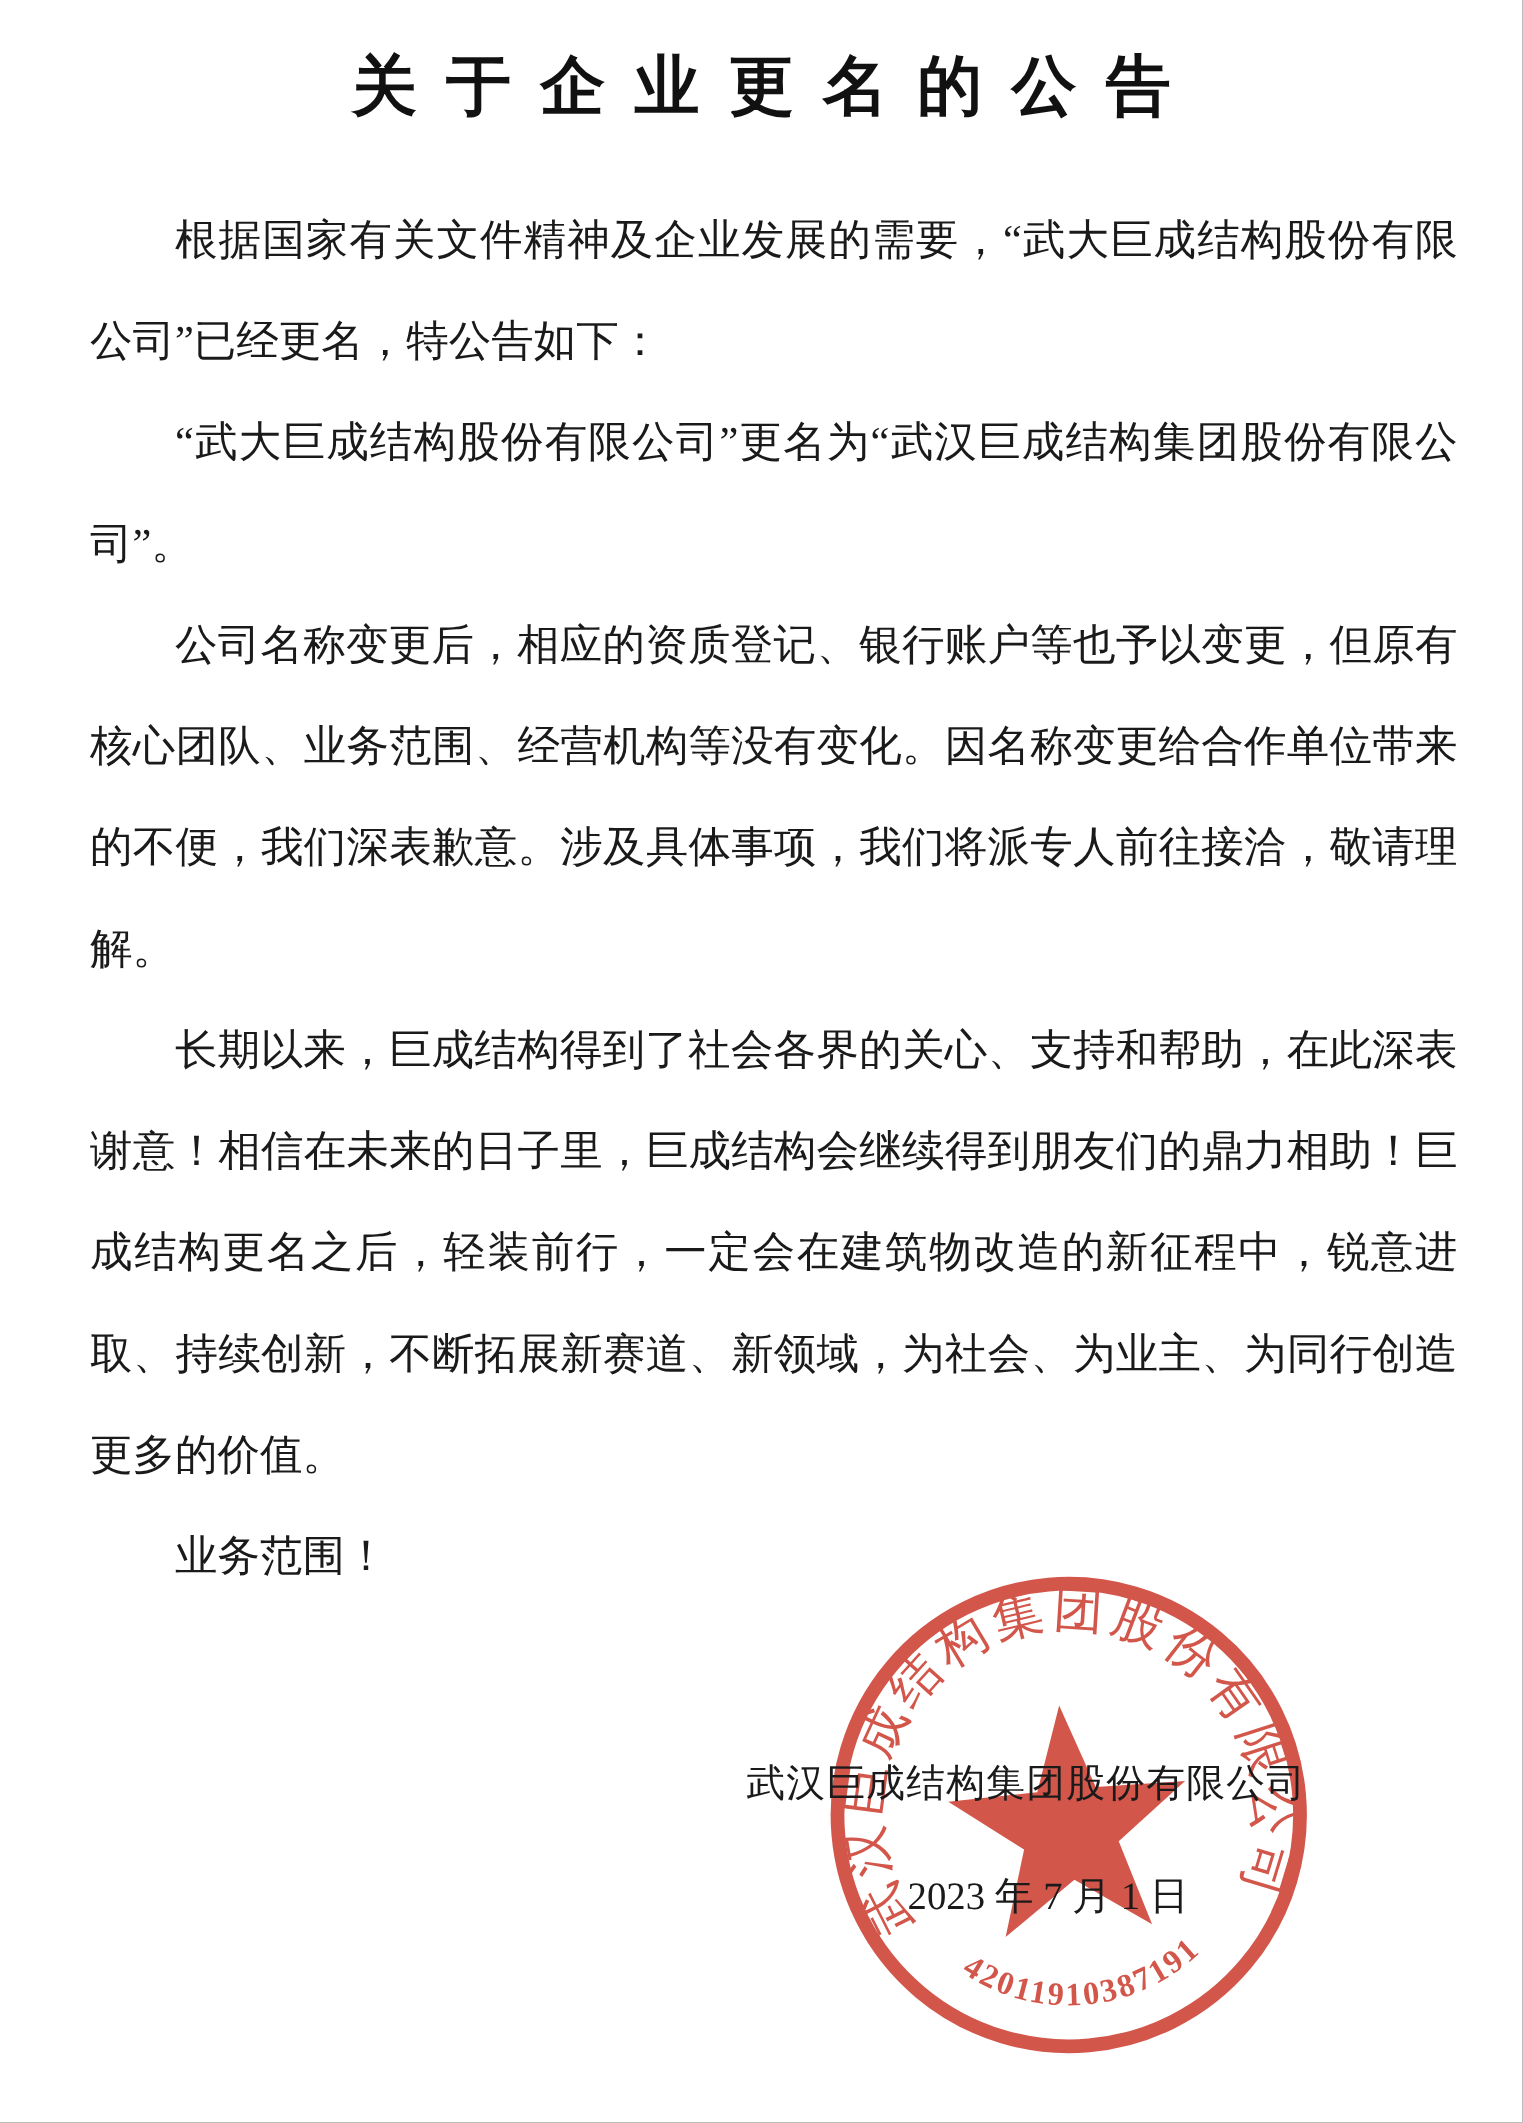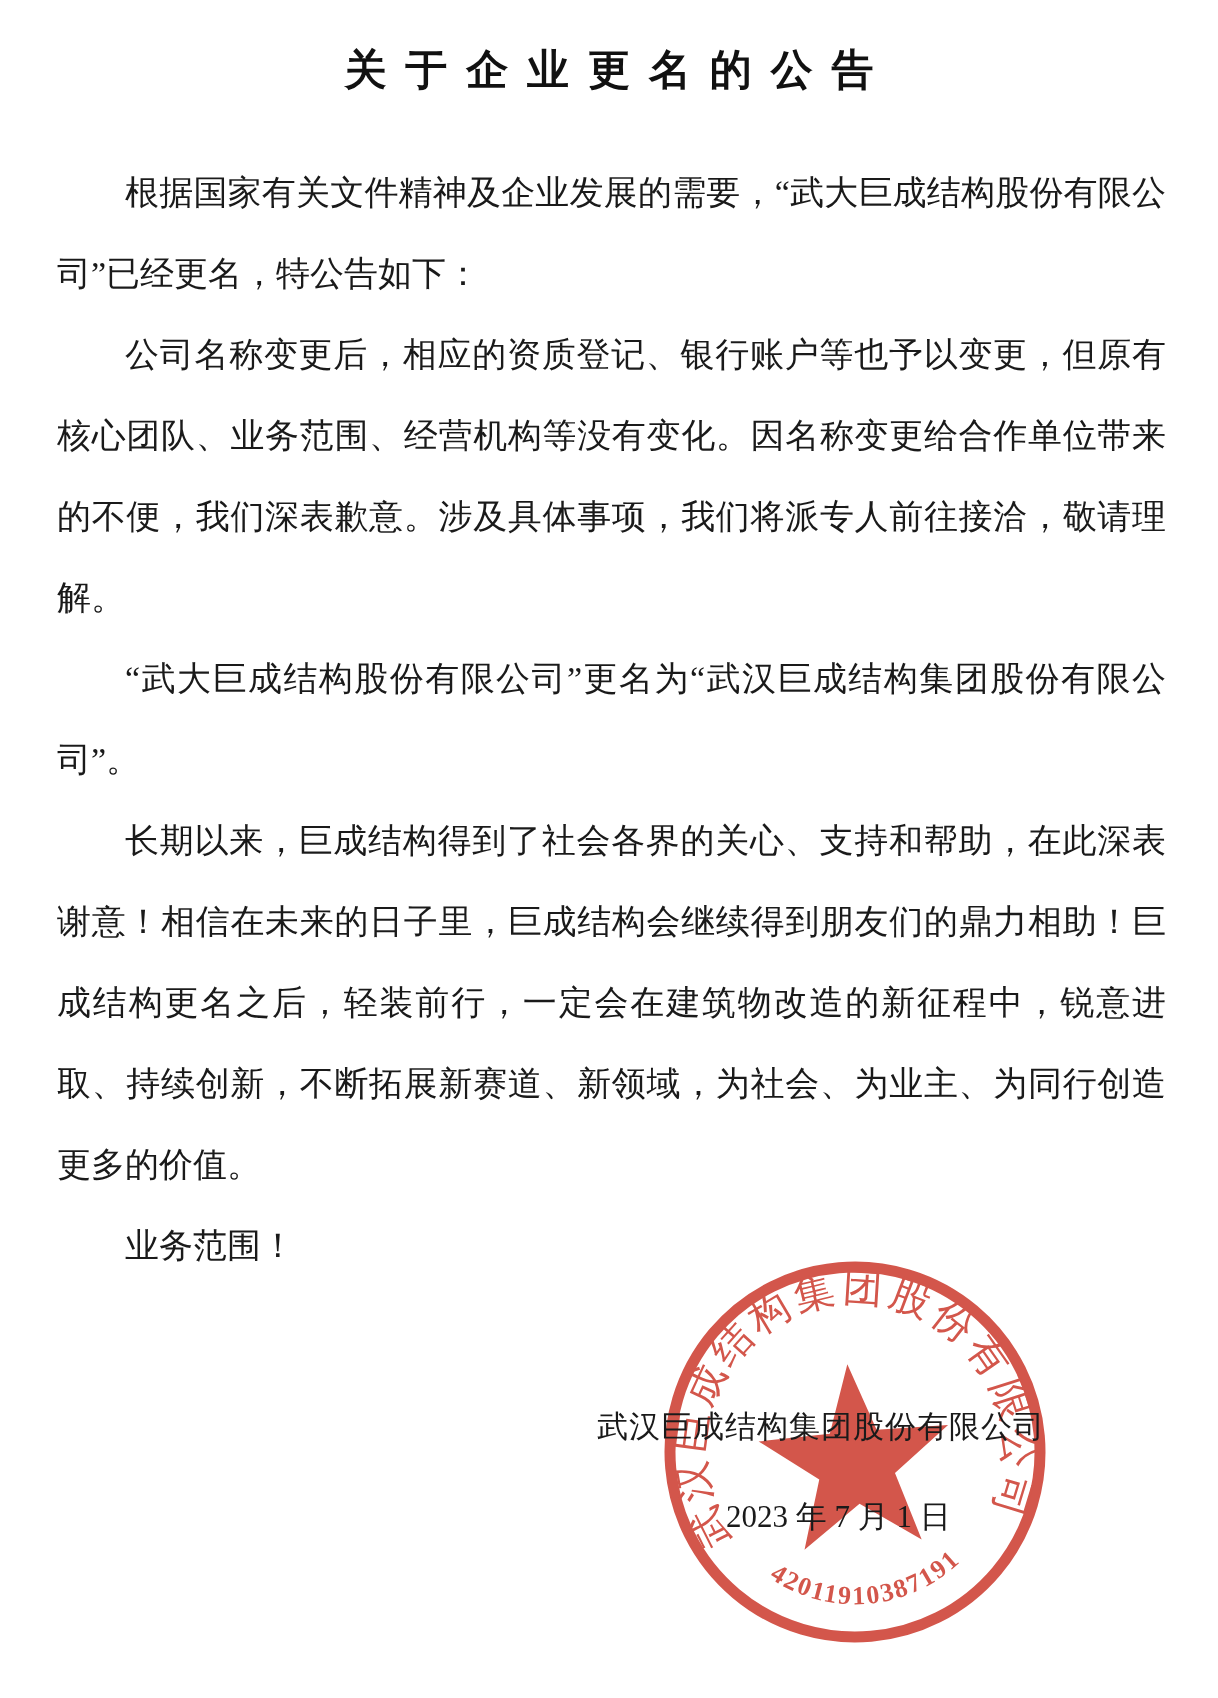--- a/index.html
+++ b/index.html
@@ -14,29 +14,29 @@
     margin: 0 auto;
     background: #ffffff;
     overflow: hidden;
     font-family: "Liberation Serif", "DejaVu Serif", serif;
     color: #1a1a1a;
   }
   .doc-title {
     margin: 0;
     padding-top: 40px;
     text-align: center;
-    font-size: 42px;
+    font-size: 52px;
     font-weight: 700;
     letter-spacing: 0.45em;
     text-indent: 0.45em;
     line-height: 60px;
     color: #111;
   }
   .doc-body {
-    margin: 52px 52px 0 57px;
+    margin: 52px 52px 0 72px;
     font-size: 34px;
     line-height: 81px;
     text-align: justify;
   }
   .doc-body p {
     margin: 0;
     text-indent: 2em;
   }
   .sig-company {
     position: absolute;
@@ -72,22 +72,22 @@
 </style>
 </head>
 <body>
 
 <div class="page">
 
   <h1 class="doc-title">关于企业更名的公告</h1>
 
   <div class="doc-body">
     <p>根据国家有关文件精神及企业发展的需要，“武大巨成结构股份有限公司”已经更名，特公告如下：</p>
+    <p>“武大巨成结构股份有限公司”更名为“武汉巨成结构集团股份有限公司”。</p>
     <p>公司名称变更后，相应的资质登记、银行账户等也予以变更，但原有核心团队、业务范围、经营机构等没有变化。因名称变更给合作单位带来的不便，我们深表歉意。涉及具体事项，我们将派专人前往接洽，敬请理解。</p>
-    <p>“武大巨成结构股份有限公司”更名为“武汉巨成结构集团股份有限公司”。</p>
     <p>长期以来，巨成结构得到了社会各界的关心、支持和帮助，在此深表谢意！相信在未来的日子里，巨成结构会继续得到朋友们的鼎力相助！巨成结构更名之后，轻装前行，一定会在建筑物改造的新征程中，锐意进取、持续创新，不断拓展新赛道、新领域，为社会、为业主、为同行创造更多的价值。</p>
     <p>业务范围！</p>
   </div>
 
   <div class="sig-company">武汉巨成结构集团股份有限公司</div>
 
   <div class="sig-date">2023 年 7 月 1 日</div>
 
   <div class="seal">
     <svg viewBox="0 0 420 420" xmlns="http://www.w3.org/2000/svg">

